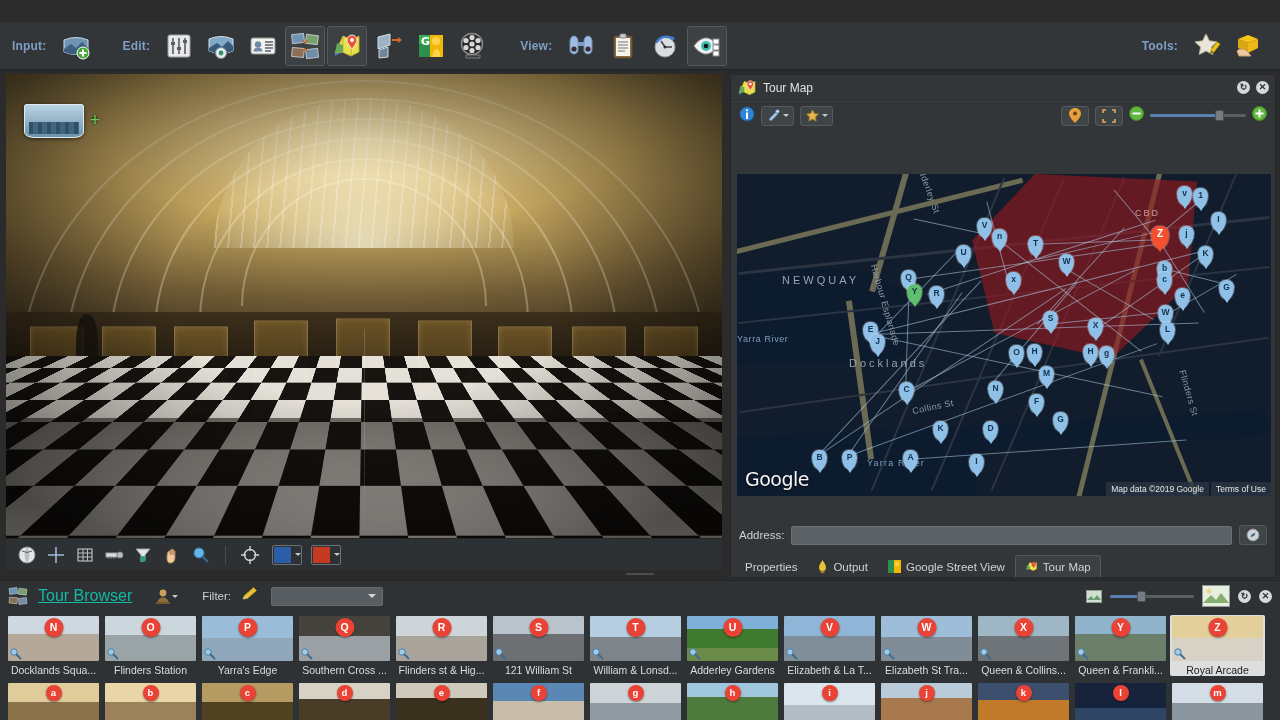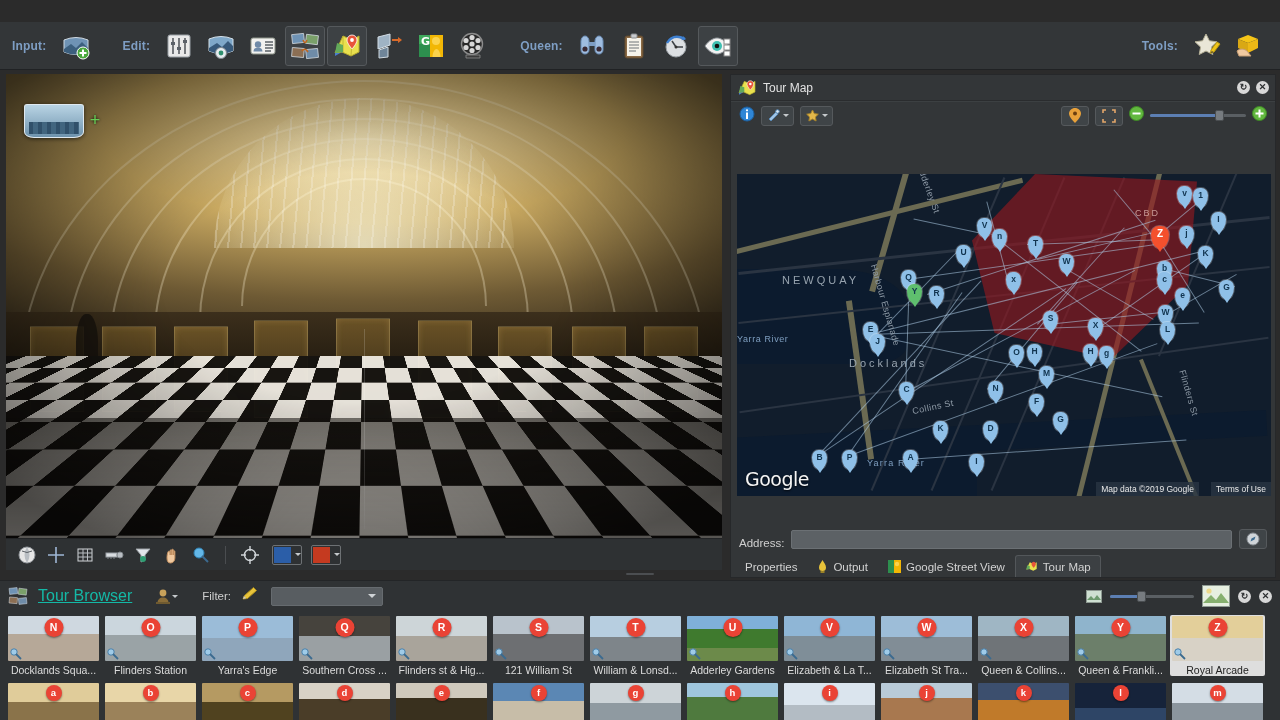--- a/index.html
+++ b/index.html
@@ -241,28 +241,28 @@
   .marker.sel:after{ border-top-color:#f4502d; }
   .marker.green { background:#5fbf6e; }
   .marker.green:after { border-top-color:#5fbf6e; }
   .link { position:absolute; height:1px; background: rgba(175,205,232,.55); transform-origin: 0 0;}
   .gmlogo {
     position:absolute; left:8px; bottom:6px; font-size: 19px; color:#f5f5f5;
     font-family: "DejaVu Sans", sans-serif; letter-spacing:-.5px;
     text-shadow: 0 1px 2px rgba(0,0,0,.8);
   }
   .attrib {
-    position:absolute; right:0; bottom:0; display:flex; gap:12px;
+    position:absolute; right:0; bottom:0; display:flex; gap:2px;
     font-size:8.5px; color:#e8e8e8;
   }
   .attrib span { background: rgba(40,52,66,.82); padding: 2px 5px; }
 
   .addrrow {
     position:absolute; left:0; right:0; top: 446px; height: 28px;
-    display:flex; align-items:flex-end; padding: 0 8px; gap:7px;
+    display:flex; align-items:center; padding: 0 8px; gap:7px;
   }
   .addrinput {
     flex: 1 1 auto; height: 19px; background:#5c6165; border:1px solid #6b7074;
     border-radius: 2px;
   }
   .tabsrow {
     position:absolute; left:0; right:0; top: 476px; height: 27px;
     display:flex; align-items:flex-end; padding-left: 4px;
     border-bottom: 1px solid #26282a;
   }
@@ -438,21 +438,21 @@
           <circle cx="8" cy="9.5" r="2.6" fill="#d8d8d8"></circle>
           <circle cx="20" cy="9.5" r="2.6" fill="#d8d8d8"></circle>
           <circle cx="8" cy="16.5" r="2.6" fill="#d8d8d8"></circle>
           <circle cx="20" cy="16.5" r="2.6" fill="#d8d8d8"></circle>
           <path d="M8 24h14v3H8z" fill="#3b3b3b" stroke="#8c8c8c" stroke-width=".8"></path>
         </svg>
       </span>
     </div>
 
     <div class="tb-spacer"></div>
-    <div class="tb-label">Queen:</div>
+    <div class="tb-label">View:</div>
 
     <div class="tb-btn">
       <span class="ic">
         <svg width="30" height="30" viewBox="0 0 30 30">
           <path d="M4 10c0-3 2-5 4-5s4 2 4 5v9c0 2.2-1.8 4-4 4s-4-1.8-4-4z" fill="#9fbde0" stroke="#6d8fb8"></path>
           <path d="M18 10c0-3 2-5 4-5s4 2 4 5v9c0 2.2-1.8 4-4 4s-4-1.8-4-4z" fill="#9fbde0" stroke="#6d8fb8"></path>
           <rect x="12" y="11" width="6" height="4" fill="#7d9dc4"></rect>
           <circle cx="8" cy="18" r="2.6" fill="#3a2a33"></circle>
           <circle cx="22" cy="18" r="2.6" fill="#3a2a33"></circle>
         </svg>

